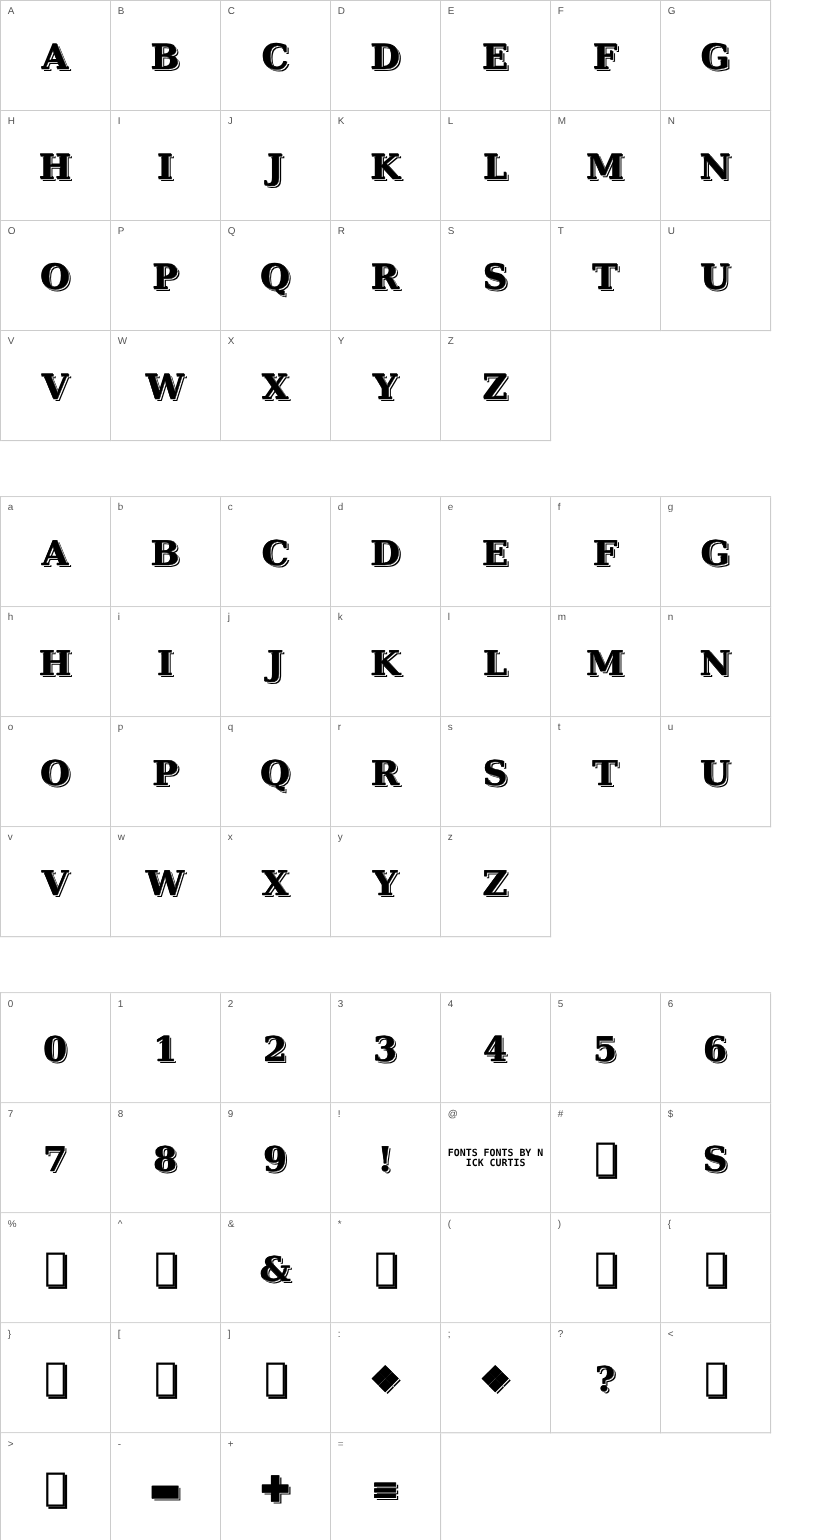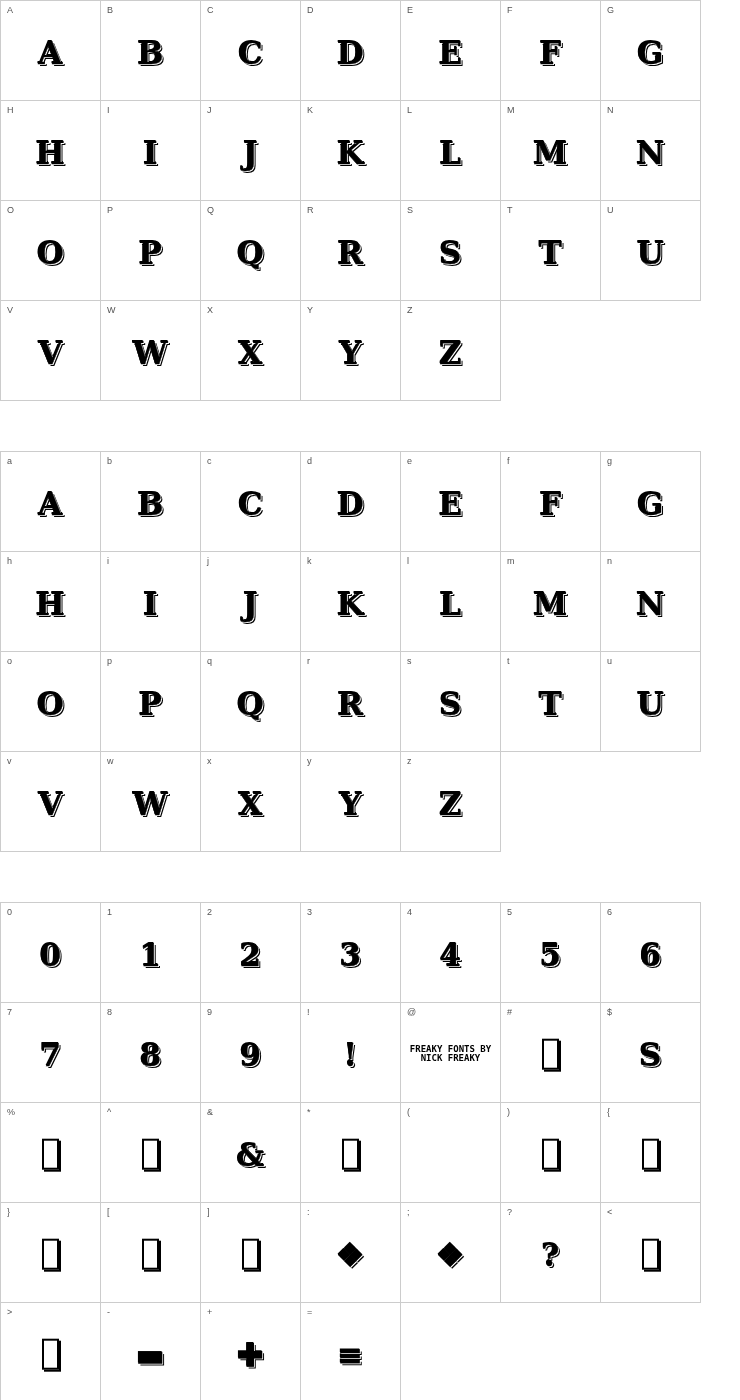--- a/index.html
+++ b/index.html
@@ -358,21 +358,21 @@
       <div class="cell">
         <div class="code">9</div>
         <div class="glyph">9</div>
       </div>
       <div class="cell">
         <div class="code">!</div>
         <div class="glyph">!</div>
       </div>
       <div class="cell at-glyph">
         <div class="code">@</div>
-        <div class="glyph">FREAKY FONTS BY NICK FREAKY</div>
+        <div class="glyph">FONTS FONTS BY NICK CURTIS</div>
       </div>
       <div class="cell box-glyph empty-glyph">
         <div class="code">#</div>
         <div class="glyph"></div>
       </div>
       <div class="cell">
         <div class="code">$</div>
         <div class="glyph">S</div>
       </div>
       <div class="cell box-glyph empty-glyph">

